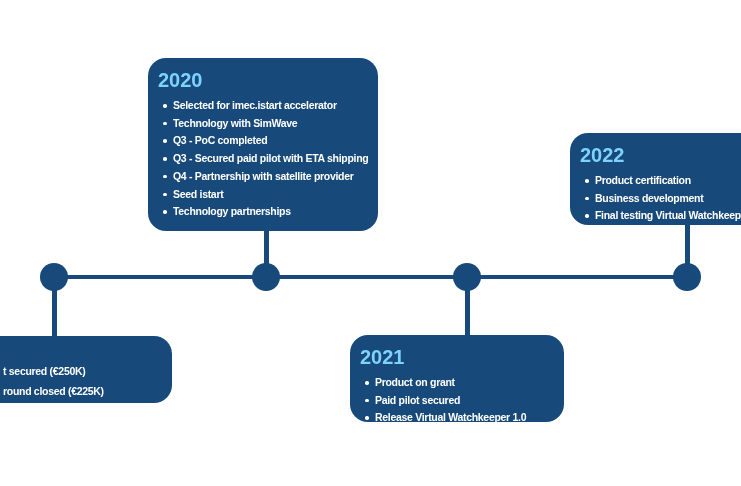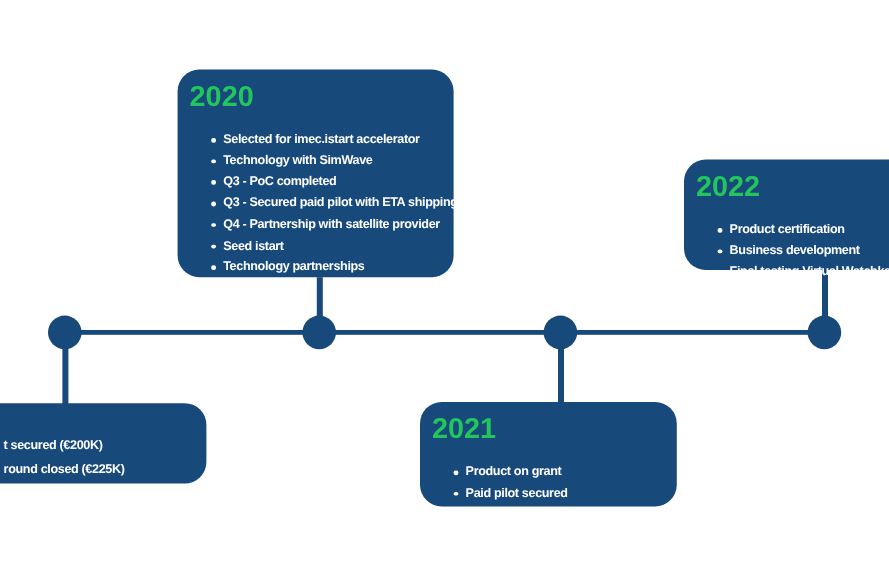--- a/index.html
+++ b/index.html
@@ -49,28 +49,28 @@
   .card {
     position: absolute;
     background: #17497B;
     border-radius: 18px;
     color: #ffffff;
     box-sizing: border-box;
     padding: 12px 10px 10px 10px;
   }
   .card h2 {
     margin: 0 0 6px 0;
-    font-size: 24px;
+    font-size: 20px;
     line-height: 21px;
     font-weight: bold;
     letter-spacing: 0px;
-    color: #22c55e;
+    color: #7dd3fc;
   }
   .card ul {
-    margin: 17px;
+    margin: 4px;
     padding: 0;
     list-style: none;
   }
   .card li {
     position: relative;
     padding-left: 11px;
     font-size: 10.5px;
     font-weight: bold;
     line-height: 17.7px;
     letter-spacing: -0.3px;
@@ -145,17 +145,17 @@
   <div class="card card-2021">
     <h2>2021</h2>
     <ul>
       <li>Product on grant</li>
       <li>Paid pilot secured</li>
       <li>Release Virtual Watchkeeper 1.0</li>
     </ul>
   </div>
 
   <div class="card card-earlier">
-    <div class="frag">t secured (€200K)</div>
+    <div class="frag">t secured (€250K)</div>
     <div class="frag">round closed (€225K)</div>
   </div>
 
 </div>
 
 </body></html>

